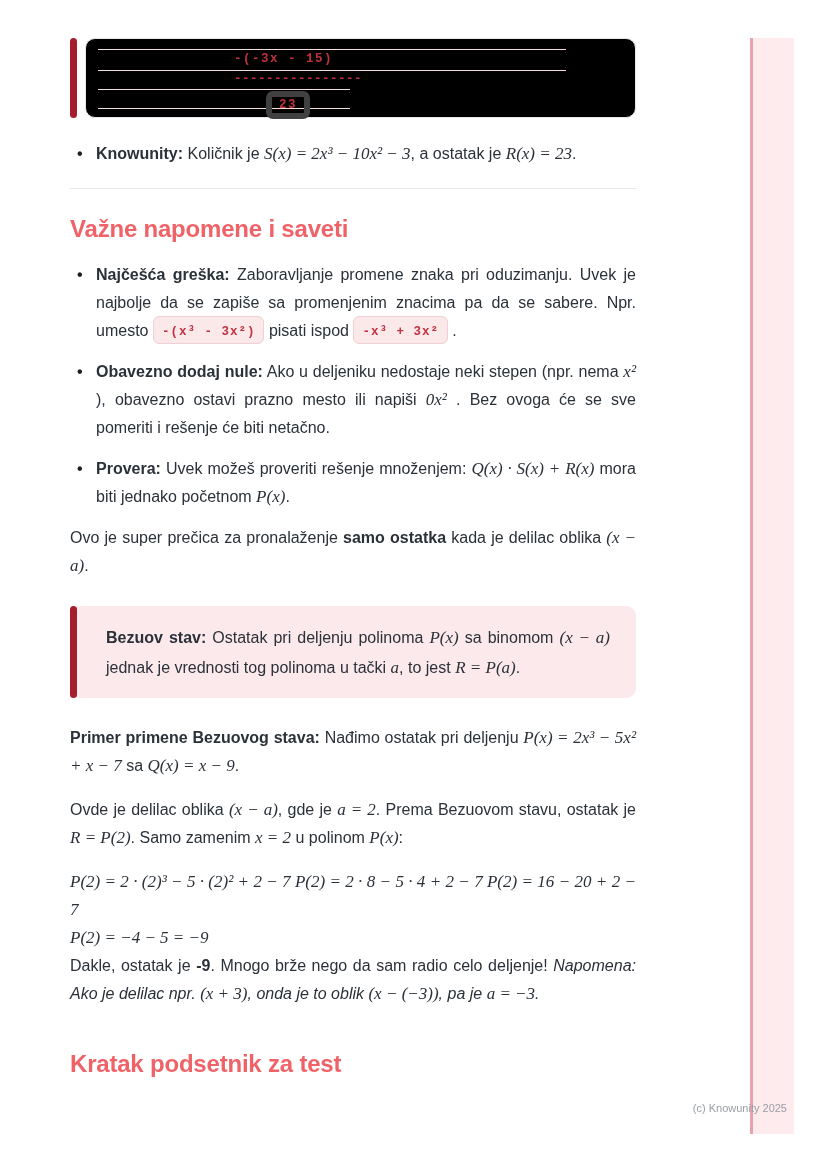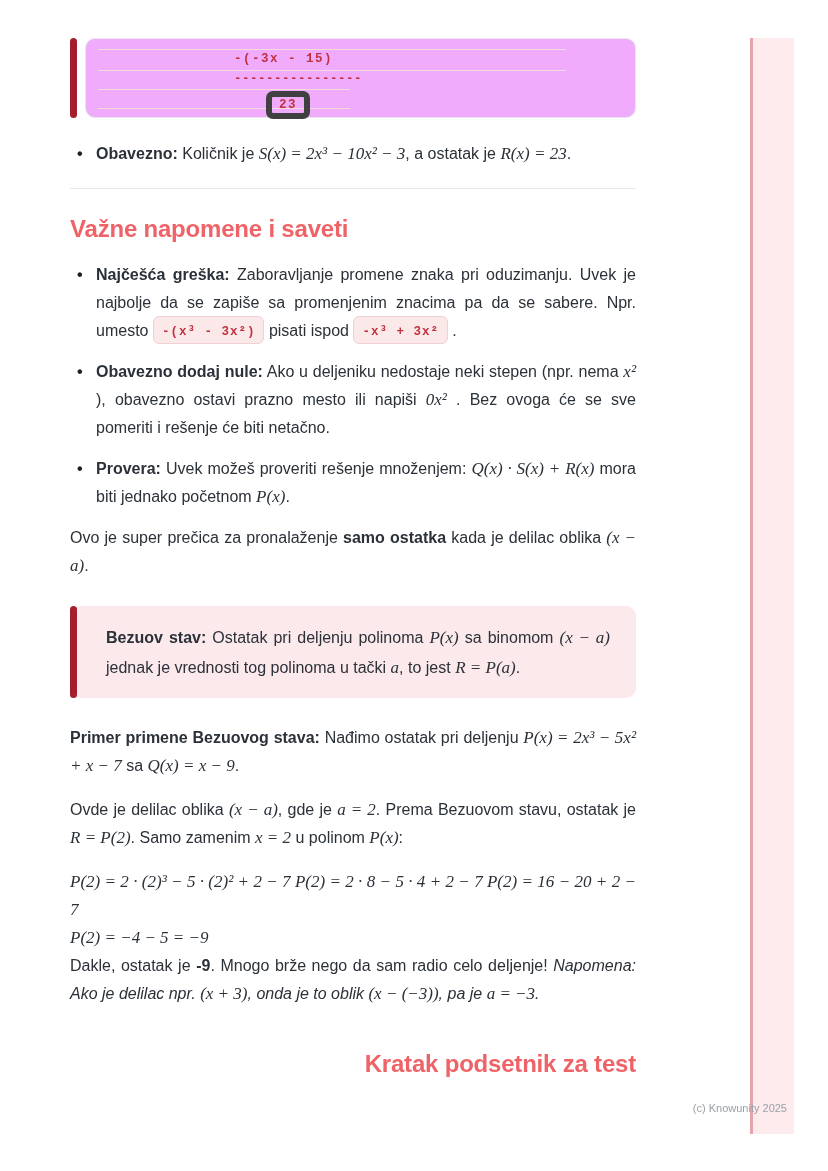--- a/index.html
+++ b/index.html
@@ -11,21 +11,21 @@
   .margin-stripe {
     position:absolute; left:750px; top:38px; width:41px; height:1096px;
     background:#fdebed; border-left:3px solid #e7a2ab; z-index:1;
   }
   .content { position:absolute; left:70px; top:38px; width:566px; z-index:2; }
 
   
   .code-card { display:flex; gap:8px; margin:0 0 22px 0; }
   .red-bar { width:7px; border-radius:6px; background:#a41e2d; flex:0 0 auto; }
   .code-box {
-    position:relative; flex:1; height:78px; background:#f0abfc;
+    position:relative; flex:1; height:78px; background:#000000;
     border:1px solid #e7e7ea; border-radius:10px;
   }
   .hl { position:absolute; left:12px; height:0; border-top:1px solid #f2dcdd; }
   .hl1 { top:10px; width:468px; }
   .hl2 { top:31px; width:468px; }
   .hl3 { top:50px; width:252px; }
   .hl4 { top:69px; width:252px; }
   .codeline {
     position:absolute; font-family:"Liberation Mono","DejaVu Sans Mono",monospace;
     font-weight:700; color:#c03240; font-size:12.5px; letter-spacing:1.5px; white-space:pre;
@@ -36,21 +36,21 @@
 
   
   ul { list-style:none; margin:0; padding:0; }
   li { position:relative; padding-left:26px; line-height:28px; text-align:justify; }
   li::before { content:"\2022"; position:absolute; left:7px; top:0; font-weight:700; color:#1c2127; }
   .top-list li { margin-bottom:5px; }
   .notes-list li { margin-bottom:13px; }
   hr.divider { border:none; border-top:1px solid #e7e8ea; margin:20px 0 0 0; }
   h2 { font-size:24px; line-height:28px; font-weight:700; color:#ef6368; margin:26px 0 18px 0; letter-spacing:-0.2px; }
   h3 { font-size:19px; line-height:24px; font-weight:700; color:#ef6368; margin:20px 0 14px 0; }
-  h2.bottom { margin-top:42px; margin-bottom:0;text-align:right; }
+  h2.bottom { margin-top:42px; margin-bottom:0; }
   p { margin:0 0 16px 0; line-height:28px; text-align:justify; }
   p.tight { margin:0; }
 
   
   .callout { position:relative; background:#fbe9ec; border-radius:10px; padding:17px 26px 15px 36px; margin:26px 0 26px 0; }
   .callout-bar { position:absolute; left:0; top:0; bottom:0; width:7px; background:#a41e2d; border-radius:6px; }
   .callout p { margin:0; line-height:30px; }
 
   
   .seg-t { }
@@ -84,21 +84,21 @@
         <div class="hl hl2"></div>
         <div class="hl hl3"></div>
         <div class="hl hl4"></div>
         <span class="codeline cl1">-(-3x - 15)</span>
         <span class="codeline cl2">----------------</span>
         <span class="codeline cl3">23</span>
       </div>
     </div>
 
     <ul class="top-list">
-      <li><span class="seg-b">Obavezno:</span><span class="seg-t"> Količnik je </span><span class="seg-m">S(x) = 2x³ − 10x² − 3</span><span class="seg-t">, a ostatak je </span><span class="seg-m">R(x) = 23</span><span class="seg-t">.</span></li>
+      <li><span class="seg-b">Knowunity:</span><span class="seg-t"> Količnik je </span><span class="seg-m">S(x) = 2x³ − 10x² − 3</span><span class="seg-t">, a ostatak je </span><span class="seg-m">R(x) = 23</span><span class="seg-t">.</span></li>
     </ul>
 
     <hr class="divider">
 
     <h2>Važne napomene i saveti</h2>
 
     <ul class="notes-list">
       <li><span class="seg-b">Najčešća greška:</span><span class="seg-t"> Zaboravljanje promene znaka pri oduzimanju. Uvek je najbolje da se zapiše sa promenjenim znacima pa da se sabere. Npr. umesto </span><span class="seg-c">-(x³ - 3x²)</span><span class="seg-t"> pisati ispod </span><span class="seg-c">-x³ + 3x²</span><span class="seg-t"> .</span></li>
       <li><span class="seg-b">Obavezno dodaj nule:</span><span class="seg-t"> Ako u deljeniku nedostaje neki stepen (npr. nema </span><span class="seg-m">x²</span><span class="seg-t"> ), obavezno ostavi prazno mesto ili napiši </span><span class="seg-m">0x²</span><span class="seg-t"> . Bez ovoga će se sve pomeriti i rešenje će biti netačno.</span></li>
       <li><span class="seg-b">Provera:</span><span class="seg-t"> Uvek možeš proveriti rešenje množenjem: </span><span class="seg-m">Q(x) · S(x) + R(x)</span><span class="seg-t"> mora biti jednako početnom </span><span class="seg-m">P(x)</span><span class="seg-t">.</span></li>

